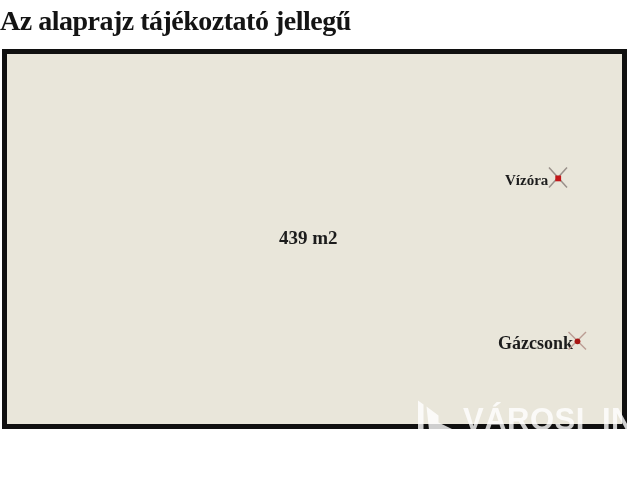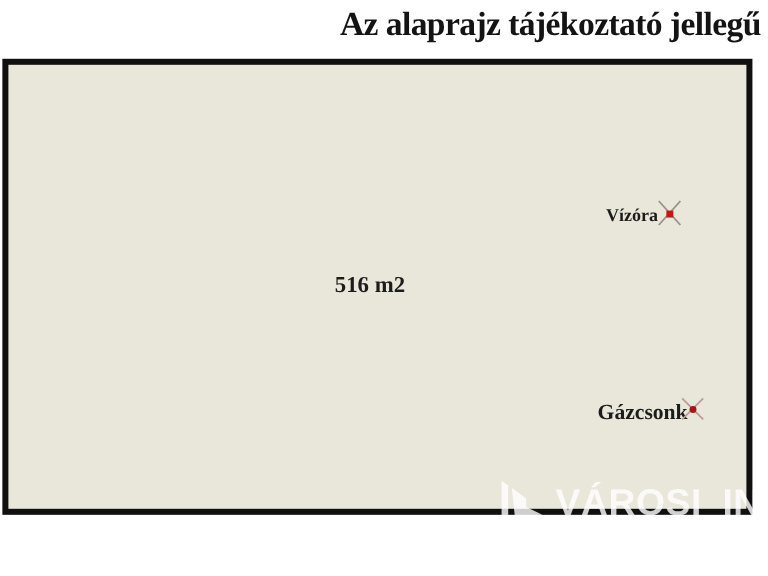--- a/index.html
+++ b/index.html
@@ -3,25 +3,25 @@
 <meta charset="utf-8">
 <style>
   html,body{margin:0;padding:0;}
   body{width:640px;height:480px;background:#ffffff;position:relative;overflow:hidden;
        font-family:"Liberation Serif",serif;}
   .abs{position:absolute;}
 </style>
 </head>
 <body>
 
-<div class="abs" style="left:0;top:5px;width:634px;text-align:right;font-weight:bold;font-size:28px;letter-spacing:-0.5px;color:#141414;">Az alaprajz tájékoztató jellegű</div>
+<div class="abs" style="left:0;top:5px;width:634px;text-align:left;font-weight:bold;font-size:28px;letter-spacing:-0.5px;color:#141414;">Az alaprajz tájékoztató jellegű</div>
 
 <div class="abs" style="left:2px;top:49px;width:615px;height:370px;border:5px solid #101010;background:#e9e6da;"></div>
 
-<div class="abs" style="left:279px;top:227px;font-weight:bold;font-size:19px;color:#1c1c1c;">516 m2</div>
+<div class="abs" style="left:279px;top:227px;font-weight:bold;font-size:19px;color:#1c1c1c;">439 m2</div>
 
 <div class="abs" style="left:505px;top:172px;font-weight:bold;font-size:15px;color:#1c1c1c;">Vízóra</div>
 
 <svg class="abs" style="left:547px;top:165px;" width="24" height="26" viewBox="0 0 24 26">
   <line x1="2" y1="2.5" x2="20" y2="22.5" stroke="#99908a" stroke-width="1.5"></line>
   <line x1="20" y1="2.5" x2="2" y2="22.5" stroke="#99908a" stroke-width="1.5"></line>
   <rect x="8.3" y="10.5" width="5.8" height="5.8" fill="#c2181a"></rect>
 </svg>
 
 <div class="abs" style="left:498px;top:333px;font-weight:bold;font-size:18px;color:#1c1c1c;">Gázcsonk</div>

